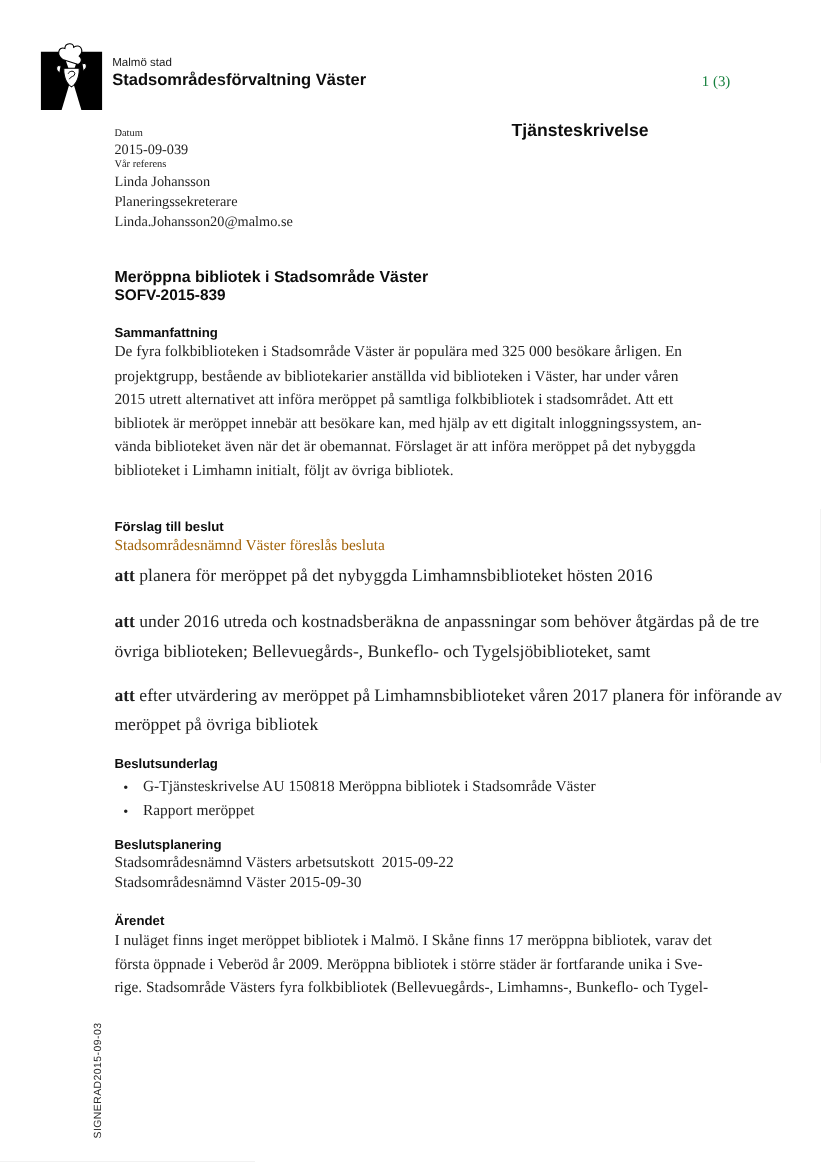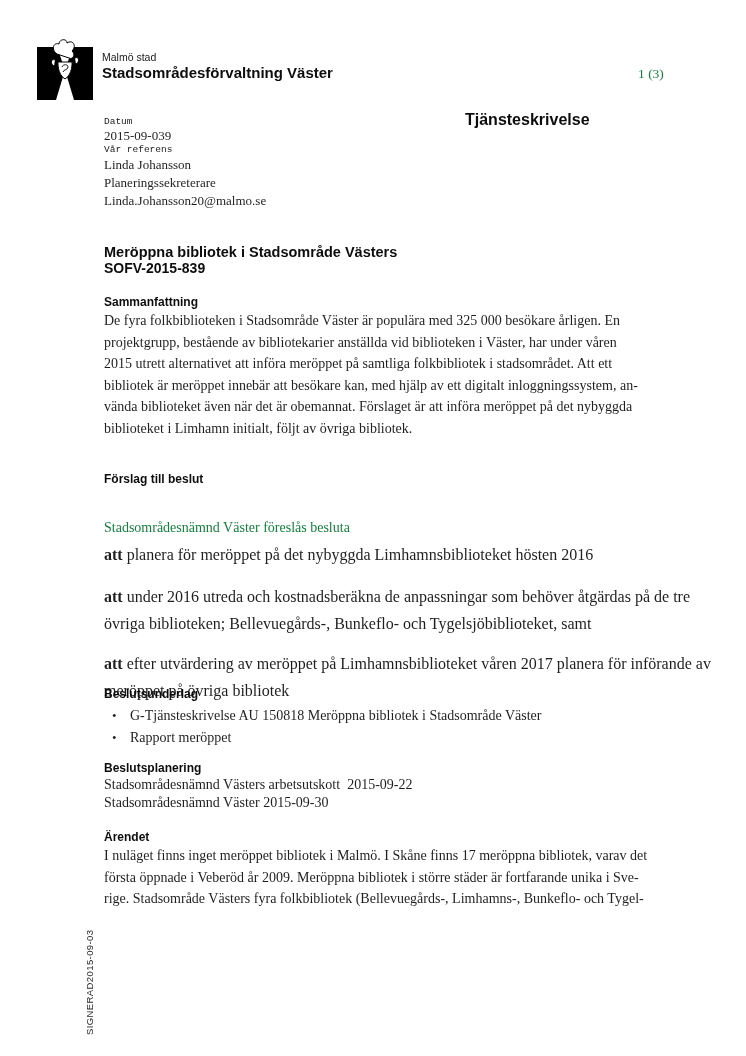--- a/index.html
+++ b/index.html
@@ -12,36 +12,36 @@
   
   .logo{position:absolute;left:37px;top:38px;width:56px;height:62px;}
   .org-block{position:absolute;left:102px;top:51px;}
   .org-name{font-family:"Liberation Sans",sans-serif;font-size:10.5px;line-height:13px;color:#1a1a1a;}
   .org-dept{font-family:"Liberation Sans",sans-serif;font-size:15px;font-weight:bold;line-height:18px;color:#0d0d0d;}
   .pageno{position:absolute;left:638px;top:66px;font-size:13.5px;color:#15803d;}
   .doctype{position:absolute;left:465px;top:111px;font-family:"Liberation Sans",sans-serif;
            font-size:16px;font-weight:bold;color:#0d0d0d;}
 
   .meta{position:absolute;left:104px;top:116px;}
-  .meta-label{font-family:Liberation Mono, monospace;font-size:9.5px;line-height:12px;color:#1a1a1a;}
+  .meta-label{font-family:Liberation Serif, serif;font-size:9.5px;line-height:12px;color:#1a1a1a;}
   .meta-val{font-size:13px;line-height:16px;color:#1f1f1f;white-space:pre;}
   .meta-val.tall{line-height:18px;}
 
   
   .titleblock{position:absolute;left:104px;top:243px;}
   .doc-title{font-family:"Liberation Sans",sans-serif;font-size:14.5px;font-weight:bold;line-height:18px;color:#0d0d0d;}
   .case-id{font-family:"Liberation Sans",sans-serif;font-size:14px;font-weight:bold;line-height:15px;color:#0d0d0d;}
 
   
   .section{position:absolute;left:104px;width:624px;}
   .sec-heading{font-family:"Liberation Sans",sans-serif;font-size:12px;font-weight:bold;line-height:16px;color:#0d0d0d;}
   .lines{font-size:14px;line-height:21.5px;white-space:pre;color:#1f1f1f;}
   .sec-sammanfattning{top:294px;}
   .sec-forslag{top:471px;}
-  .forslag-intro{font-size:14px;line-height:20px;white-space:pre;color:#15803d;margin-top:31px;}
+  .forslag-intro{font-size:14px;line-height:20px;white-space:pre;color:#a16207;}
   .att-para{font-size:16px;line-height:27px;color:#1f1f1f;}
   .att-para .kw{font-weight:bold;margin-right:4px;}
   .att-para .rest{white-space:pre;}
   .att-1{margin-top:7px;line-height:20px;}
   .att-2{margin-top:18px;}
   .att-3{margin-top:13px;}
   .sec-underlag{top:686px;}
   .bullet-list{margin-top:3px;}
   .bullet-row{display:flex;font-size:14px;line-height:22px;color:#1f1f1f;}
   .bullet{width:18px;margin-left:8px;flex:0 0 18px;font-size:13px;}
@@ -85,21 +85,21 @@
   <div class="meta">
     <div class="meta-label">Datum</div>
     <div class="meta-val">2015-09-039</div>
     <div class="meta-label">Vår referens</div>
     <div class="meta-val tall">Linda Johansson</div>
     <div class="meta-val tall">Planeringssekreterare</div>
     <div class="meta-val tall">Linda.Johansson20@malmo.se</div>
   </div>
 
   <div class="titleblock">
-    <div class="doc-title">Meröppna bibliotek i Stadsområde Västers</div>
+    <div class="doc-title">Meröppna bibliotek i Stadsområde Väster</div>
     <div class="case-id">SOFV-2015-839</div>
   </div>
 
   <div class="section sec-sammanfattning">
     <div class="sec-heading">Sammanfattning</div>
     <div class="lines">De fyra folkbiblioteken i Stadsområde Väster är populära med 325 000 besökare årligen. En
 projektgrupp, bestående av bibliotekarier anställda vid biblioteken i Väster, har under våren
 2015 utrett alternativet att införa meröppet på samtliga folkbibliotek i stadsområdet. Att ett
 bibliotek är meröppet innebär att besökare kan, med hjälp av ett digitalt inloggningssystem, an-
 vända biblioteket även när det är obemannat. Förslaget är att införa meröppet på det nybyggda

